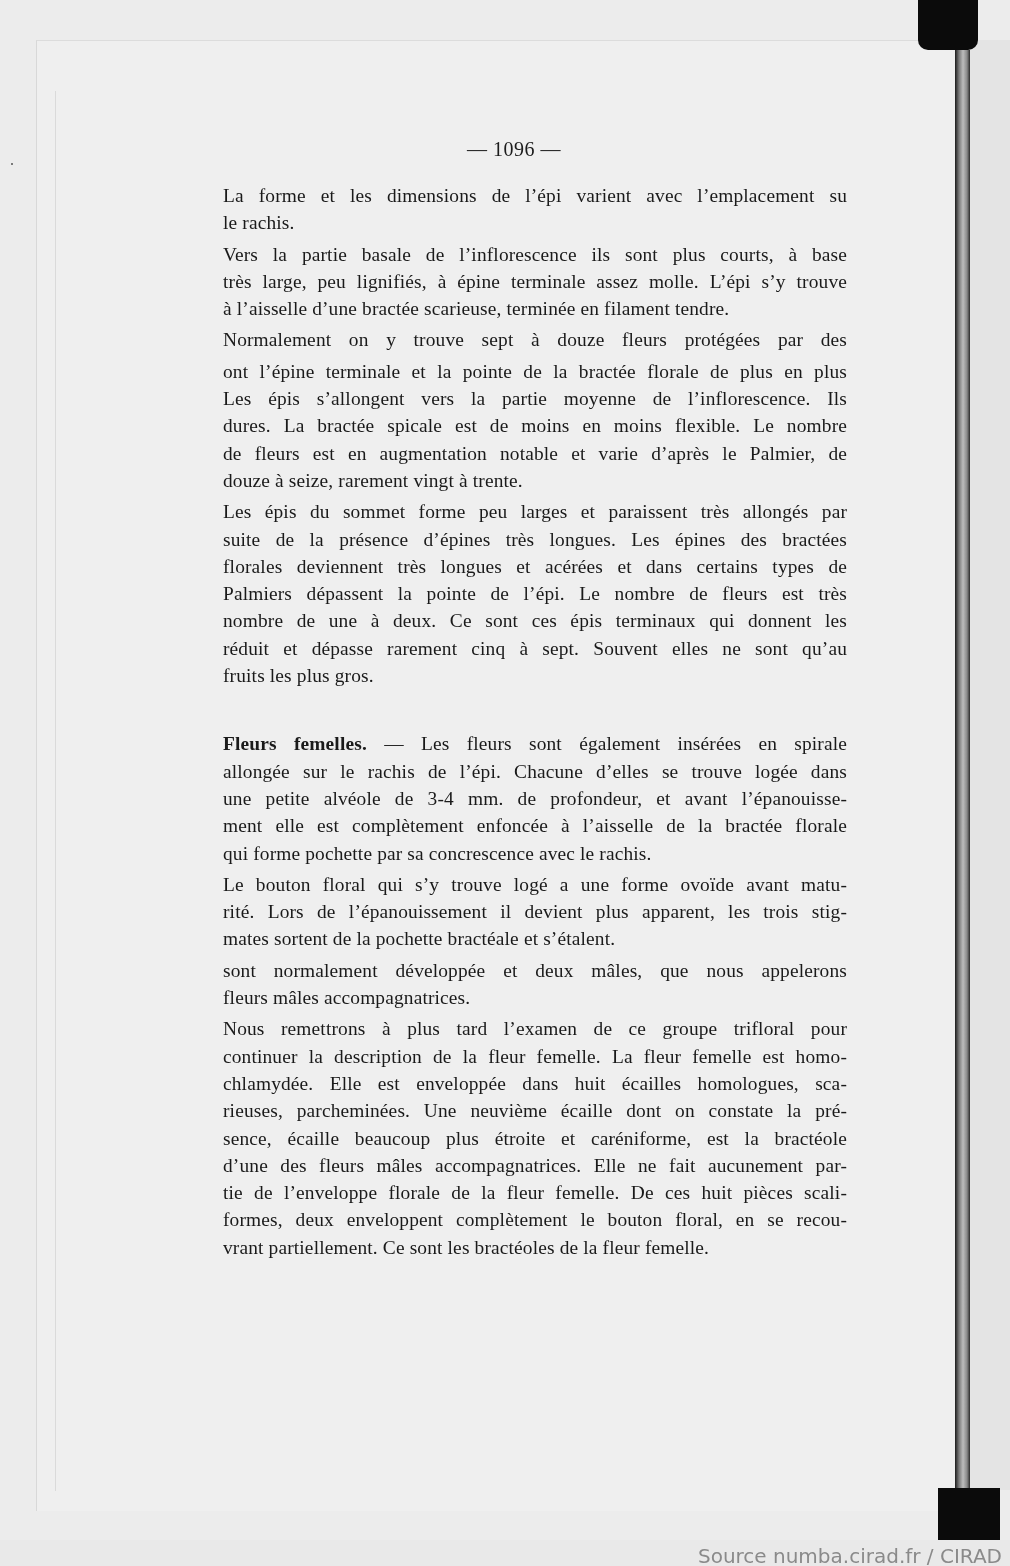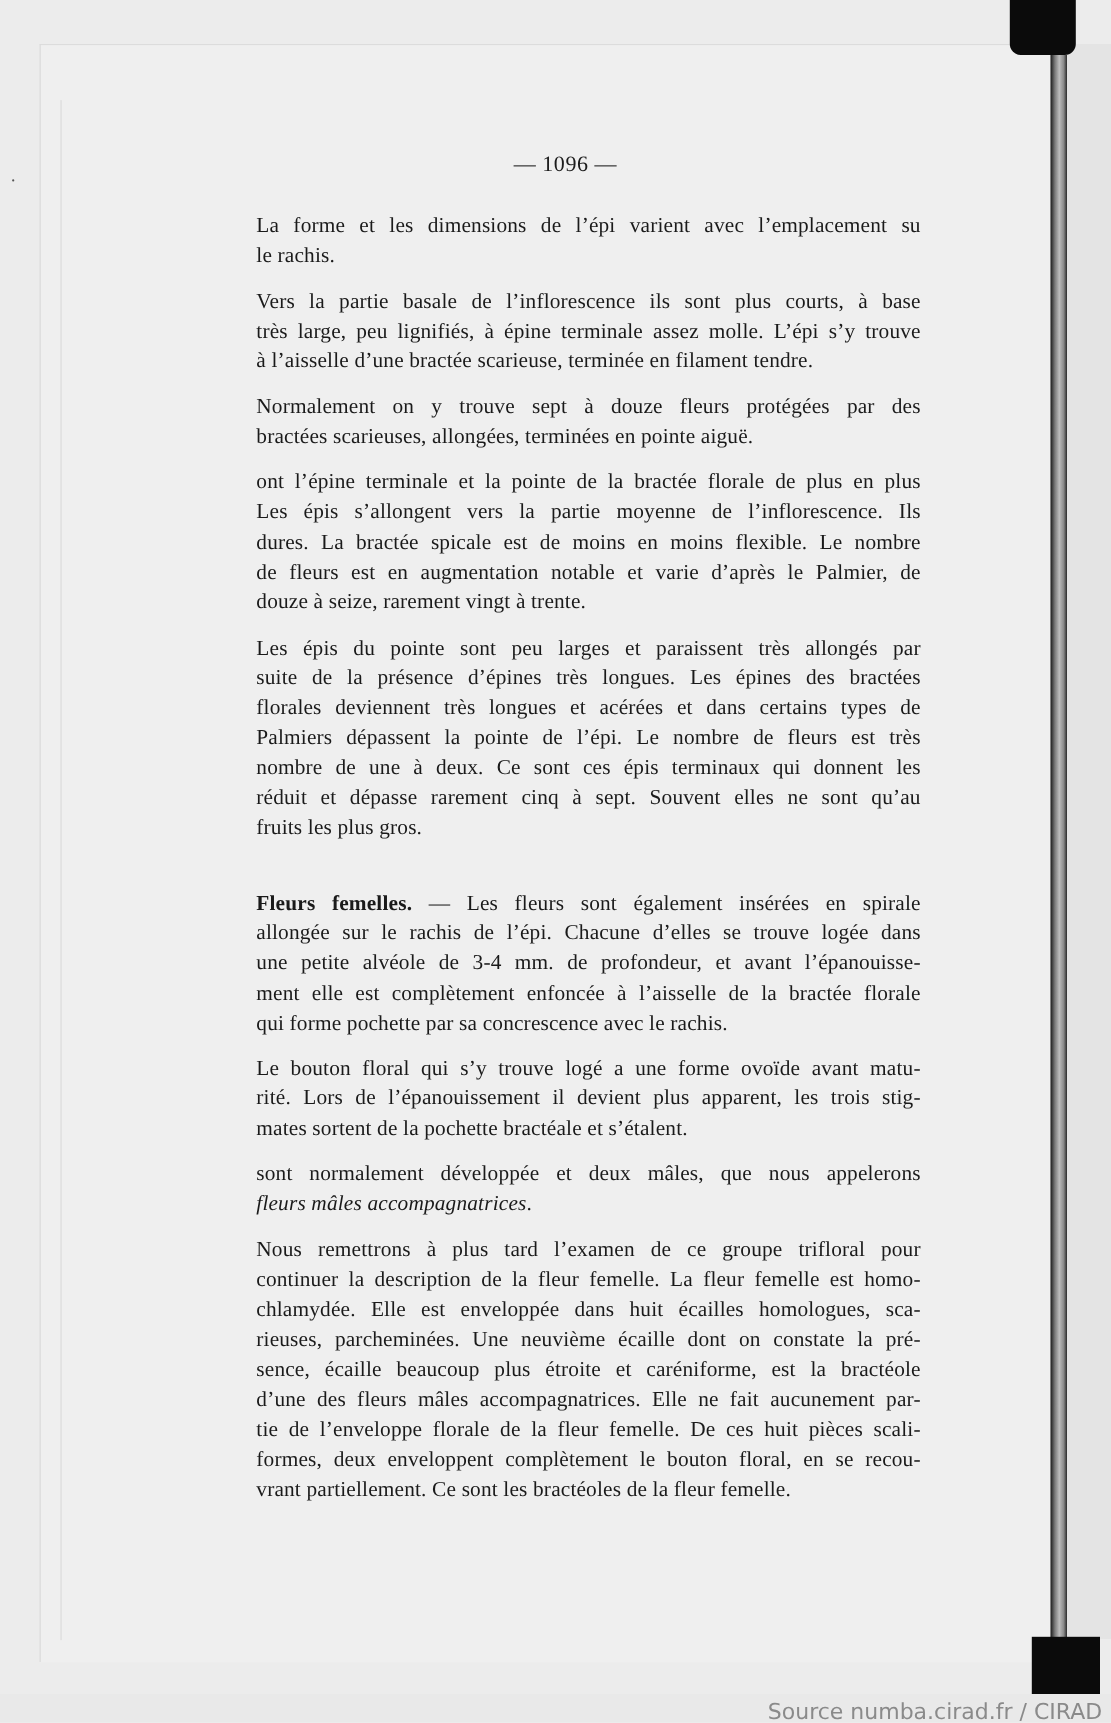--- a/index.html
+++ b/index.html
@@ -38,26 +38,26 @@
   }
   .page-number {
     position: absolute; left: 16px; width: 996px; top: 138px; text-align: center;
     font-size: 20px; color: #1c1c1c; letter-spacing: 0.5px;
   }
   .text-block {
     position: absolute; left: 199px; top: 178px; width: 652px;
     font-size: 19.4px; line-height: 27.3px; color: #1a1a1a;
     text-align: justify; letter-spacing: 0.15px;
   }
-  .text-block p { margin: 14px; text-indent: 20px; }
+  .text-block p { margin: 4px; text-indent: 20px; }
   .text-block p.gap { margin-top: 41px; }
   .line { display: block; text-align: justify; text-align-last: justify; white-space: nowrap; }
   .line.last { text-align-last: left; }
   .bold { font-weight: bold; }
-  .ital { font-style: italic; }
+  .ital { }
   .source {
     position: absolute; right: 8px; top: 1544px;
     font-family: "DejaVu Sans", sans-serif; font-size: 20px; color: #8a8a8a;
   }
   .scan-dot { position: absolute; width: 2px; height: 2px; background: #555; border-radius: 50%; }
 </style>
 </head>
 <body>
 
 <div class="scan">
@@ -81,33 +81,32 @@
   </p>
 
   <p>
     <span class="line">Vers la partie basale de l’inflorescence ils sont plus courts, à base</span>
     <span class="line">très large, peu lignifiés, à épine terminale assez molle. L’épi s’y trouve</span>
     <span class="line last">à l’aisselle d’une bractée scarieuse, terminée en filament tendre.</span>
   </p>
 
   <p>
     <span class="line">Normalement on y trouve sept à douze fleurs protégées par des</span>
-    <span class="line last">bractées scarieuses, allongées, terminées en pointe aiguë.</span>
   </p>
 
   <p>
     <span class="line">ont l’épine terminale et la pointe de la bractée florale de plus en plus</span>
     <span class="line">Les épis s’allongent vers la partie moyenne de l’inflorescence. Ils</span>
     <span class="line">dures. La bractée spicale est de moins en moins flexible. Le nombre</span>
     <span class="line">de fleurs est en augmentation notable et varie d’après le Palmier, de</span>
     <span class="line last">douze à seize, rarement vingt à trente.</span>
   </p>
 
   <p>
-    <span class="line">Les épis du pointe sont peu larges et paraissent très allongés par</span>
+    <span class="line">Les épis du sommet forme peu larges et paraissent très allongés par</span>
     <span class="line">suite de la présence d’épines très longues. Les épines des bractées</span>
     <span class="line">florales deviennent très longues et acérées et dans certains types de</span>
     <span class="line">Palmiers dépassent la pointe de l’épi. Le nombre de fleurs est très</span>
     <span class="line">nombre de une à deux. Ce sont ces épis terminaux qui donnent les</span>
     <span class="line">réduit et dépasse rarement cinq à sept. Souvent elles ne sont qu’au</span>
     <span class="line last">fruits les plus gros.</span>
   </p>
 
   <p class="gap">
     <span class="line"><span class="bold">Fleurs femelles.</span><span> — Les fleurs sont également insérées en spirale</span></span>

